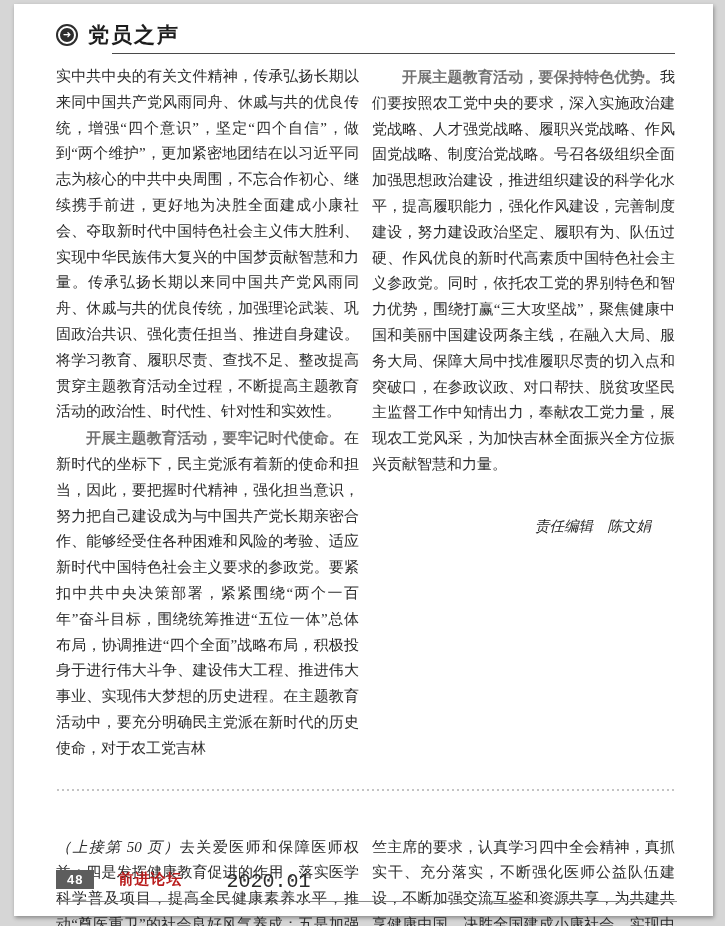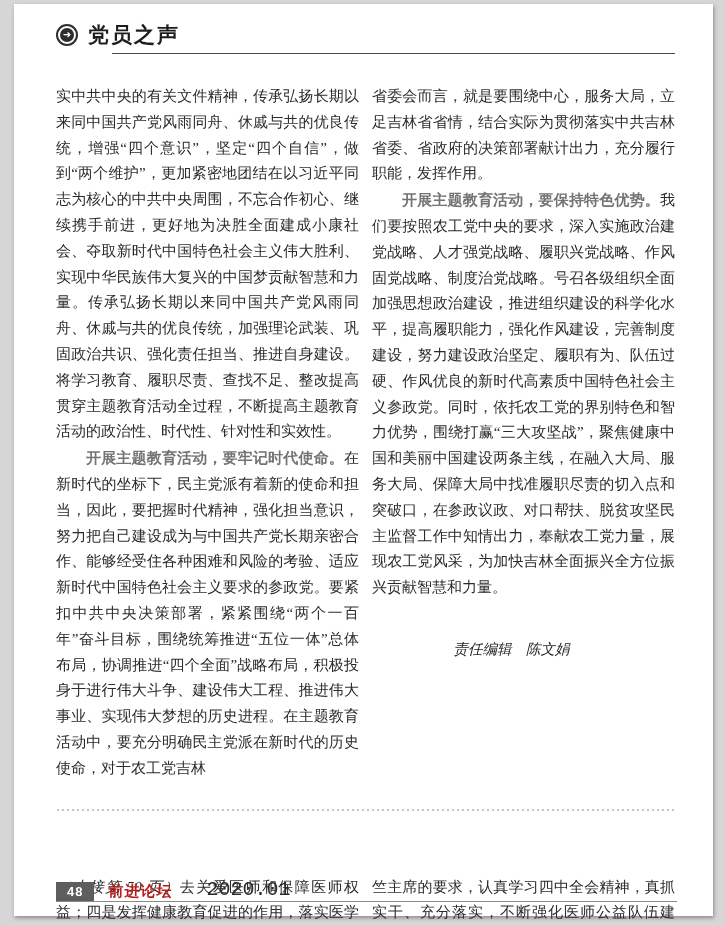--- a/index.html
+++ b/index.html
@@ -31,51 +31,51 @@
   .hdr-title {
     font-family:"Liberation Sans","DejaVu Sans",sans-serif;
     font-weight:bold; font-size:21px; letter-spacing:2px; color:#1d1d1d;
   }
   .hdr-rule {
     position:absolute; left:56px; right:0; bottom:-2px;
     border-bottom:1.5px solid #4a4a4a;
   }
   
   .cols { display:flex; gap:13px; margin-top:12px; }
-  .col { width:304px;margin-top:20px; }
+  .col { width:304px; }
   p.body-text {
     font-size:15px; line-height:25.8px; text-align:justify;
     text-justify:inter-ideograph; color:#2b2b2b;
   }
   .indent { text-indent:2em; }
   .lead-bold {
     font-family:"Liberation Sans","DejaVu Sans",sans-serif;
     font-weight:bold; color:#737373;
   }
   .kai { font-style:italic; font-family:"Liberation Serif","DejaVu Serif",serif; }
   .author-line {
     font-size:14.5px; line-height:25.8px; text-align:right;
     font-style:italic; margin-top:4px; padding-right:2px; color:#222;
   }
   .editor-line {
-    font-size:14.5px; line-height:25.8px; text-align:center;
+    font-size:14.5px; line-height:25.8px; text-align:right;
     font-style:italic; margin-top:36px; padding-right:24px; color:#222;
   }
   
   .divider {
     margin-top:26px; height:5px;
     background-image:radial-gradient(circle at 2px 2px, #c4c4c4 1.1px, transparent 1.4px);
     background-size:5px 5px; background-repeat:repeat-x;
   }
   .section2 { margin-top:42px; }
   
   .footer {
     position:absolute; left:42px; right:36px; bottom:14px;
-    display:flex; align-items:flex-end; gap:14px;
-    border-bottom:1.5px solid #8a8a8a; padding-bottom:0;
+    display:flex; align-items:flex-start; gap:24px;
+    border-bottom:1.5px solid #8a8a8a; padding-bottom:8px;
   }
   .page-num {
     background:#5d5d5d; color:#fff; font-weight:bold;
     font-family:"Liberation Sans","DejaVu Sans",sans-serif;
     font-size:13px; padding:2px 11px; letter-spacing:1px;
   }
   .journal {
     font-family:Liberation Mono, monospace;
     font-weight:bold; font-size:15px; color:#b91c1c; letter-spacing:1px;
   }
@@ -96,21 +96,20 @@
     <span class="hdr-title">党员之声</span>
     <span class="hdr-rule"></span>
   </div>
 
   <div class="cols">
     <div class="col">
       <p class="body-text">实中共中央的有关文件精神，传承弘扬长期以来同中国共产党风雨同舟、休戚与共的优良传统，增强“四个意识”，坚定“四个自信”，做到“两个维护”，更加紧密地团结在以习近平同志为核心的中共中央周围，不忘合作初心、继续携手前进，更好地为决胜全面建成小康社会、夺取新时代中国特色社会主义伟大胜利、实现中华民族伟大复兴的中国梦贡献智慧和力量。传承弘扬长期以来同中国共产党风雨同舟、休戚与共的优良传统，加强理论武装、巩固政治共识、强化责任担当、推进自身建设。将学习教育、履职尽责、查找不足、整改提高贯穿主题教育活动全过程，不断提高主题教育活动的政治性、时代性、针对性和实效性。</p>
       <p class="body-text indent"><span class="lead-bold">开展主题教育活动，要牢记时代使命。</span><span>在新时代的坐标下，民主党派有着新的使命和担当，因此，要把握时代精神，强化担当意识，努力把自己建设成为与中国共产党长期亲密合作、能够经受住各种困难和风险的考验、适应新时代中国特色社会主义要求的参政党。要紧扣中共中央决策部署，紧紧围绕“两个一百年”奋斗目标，围绕统筹推进“五位一体”总体布局，协调推进“四个全面”战略布局，积极投身于进行伟大斗争、建设伟大工程、推进伟大事业、实现伟大梦想的历史进程。在主题教育活动中，要充分明确民主党派在新时代的历史使命，对于农工党吉林</span></p>
     </div>
     <div class="col">
-      <p class="body-text">省委会而言，就是要围绕中心，服务大局，立足吉林省省情，结合实际为贯彻落实中共吉林省委、省政府的决策部署献计出力，充分履行职能，发挥作用。</p>
       <p class="body-text indent"><span class="lead-bold">开展主题教育活动，要保持特色优势。</span><span>我们要按照农工党中央的要求，深入实施政治建党战略、人才强党战略、履职兴党战略、作风固党战略、制度治党战略。号召各级组织全面加强思想政治建设，推进组织建设的科学化水平，提高履职能力，强化作风建设，完善制度建设，努力建设政治坚定、履职有为、队伍过硬、作风优良的新时代高素质中国特色社会主义参政党。同时，依托农工党的界别特色和智力优势，围绕打赢“三大攻坚战”，聚焦健康中国和美丽中国建设两条主线，在融入大局、服务大局、保障大局中找准履职尽责的切入点和突破口，在参政议政、对口帮扶、脱贫攻坚民主监督工作中知情出力，奉献农工党力量，展现农工党风采，为加快吉林全面振兴全方位振兴贡献智慧和力量。</span></p>
       <p class="editor-line">责任编辑　陈文娟</p>
     </div>
   </div>
 
   <div class="divider"></div>
 
   <div class="cols section2">
     <div class="col">
       <p class="body-text"><span class="kai">（上接第 50 页）</span><span>去关爱医师和保障医师权益；四是发挥健康教育促进的作用，落实医学科学普及项目，提高全民健康素养水平，推动“尊医重卫”的社会良好风气养成；五是加强国际合作，加强与各国的互学互鉴，加强与“一带一路”沿线国家的卫生与健康合作以及人道主义援助，深化中外人文交流，加速医疗公益国际化进程。</span></p>

